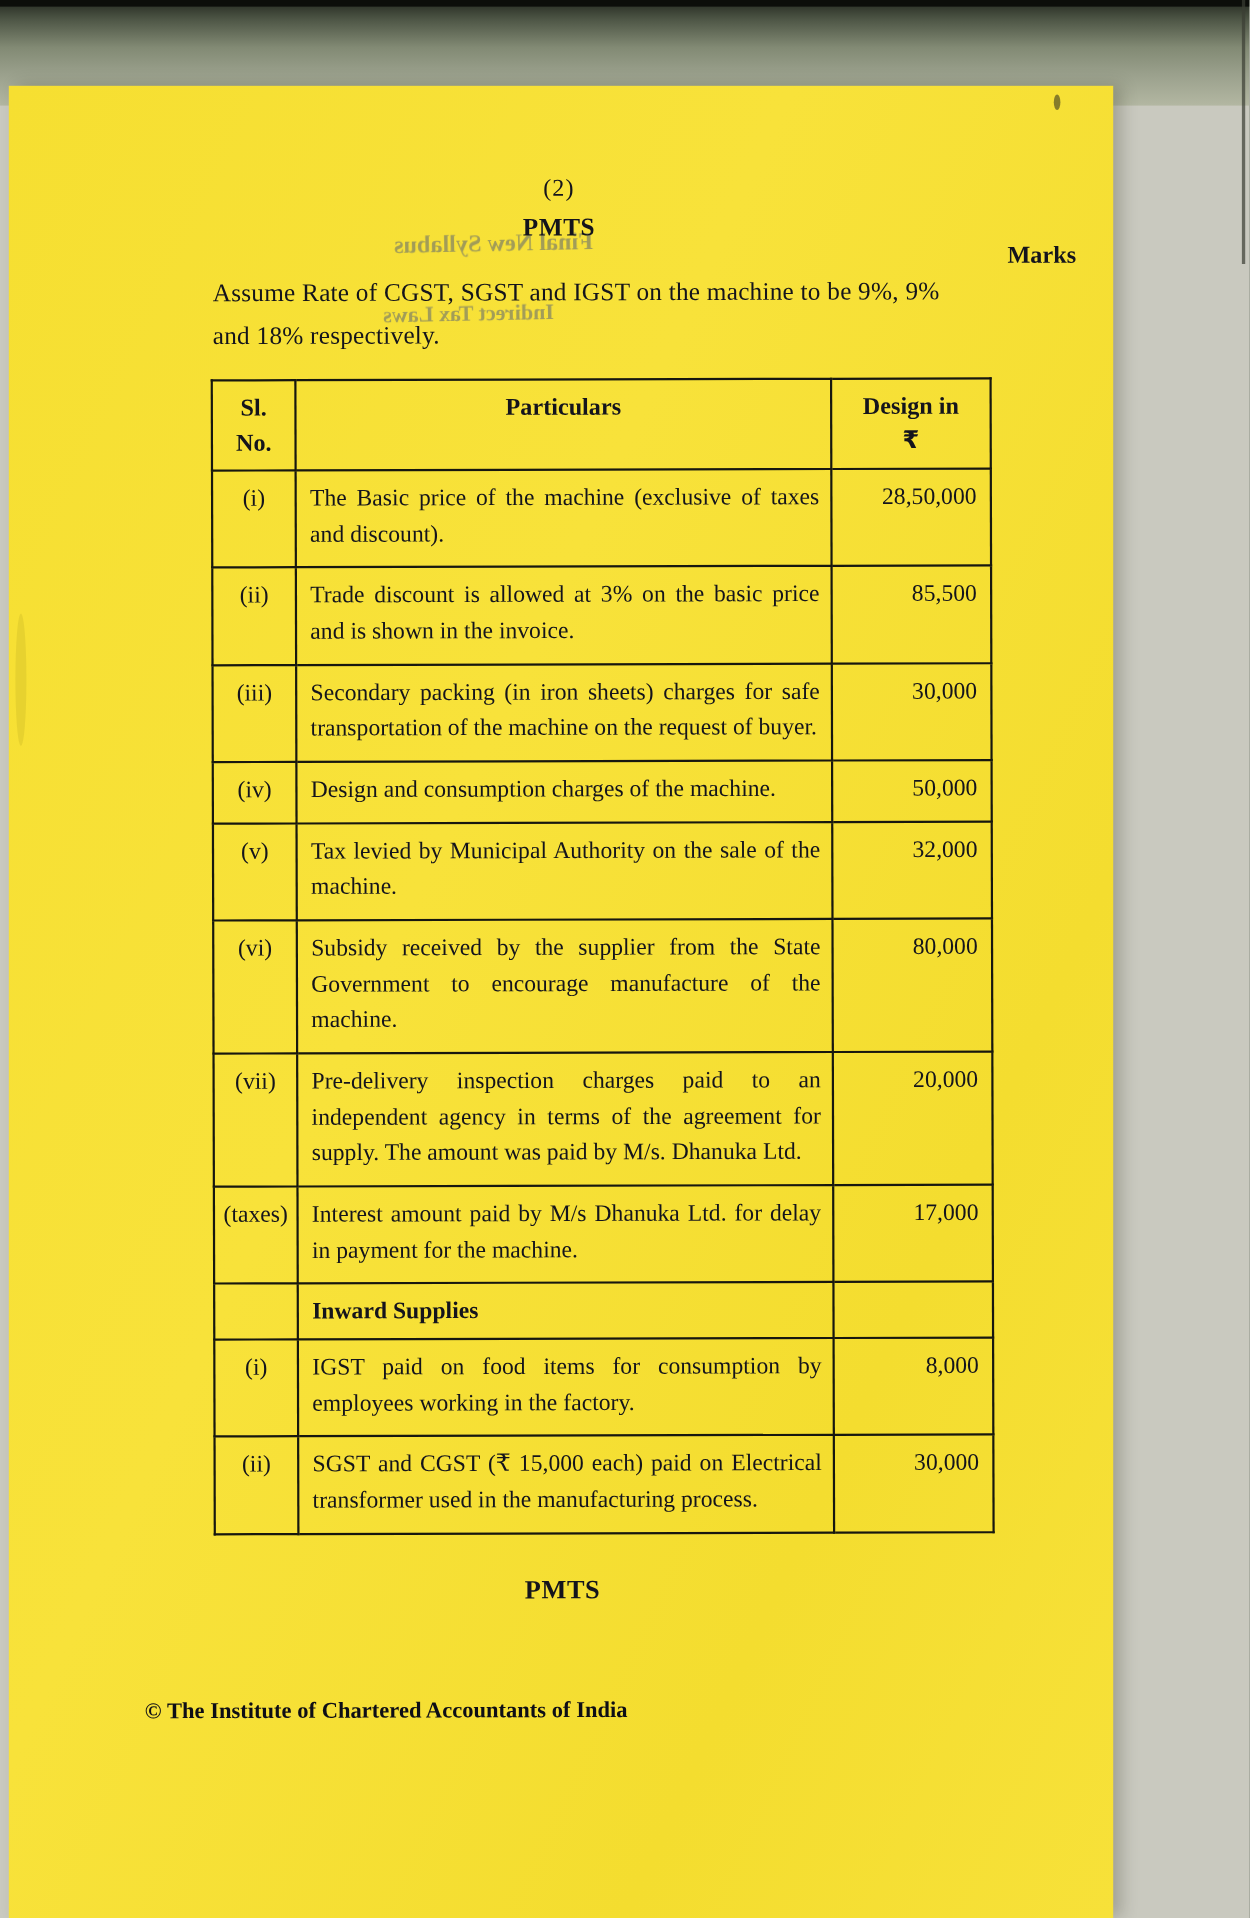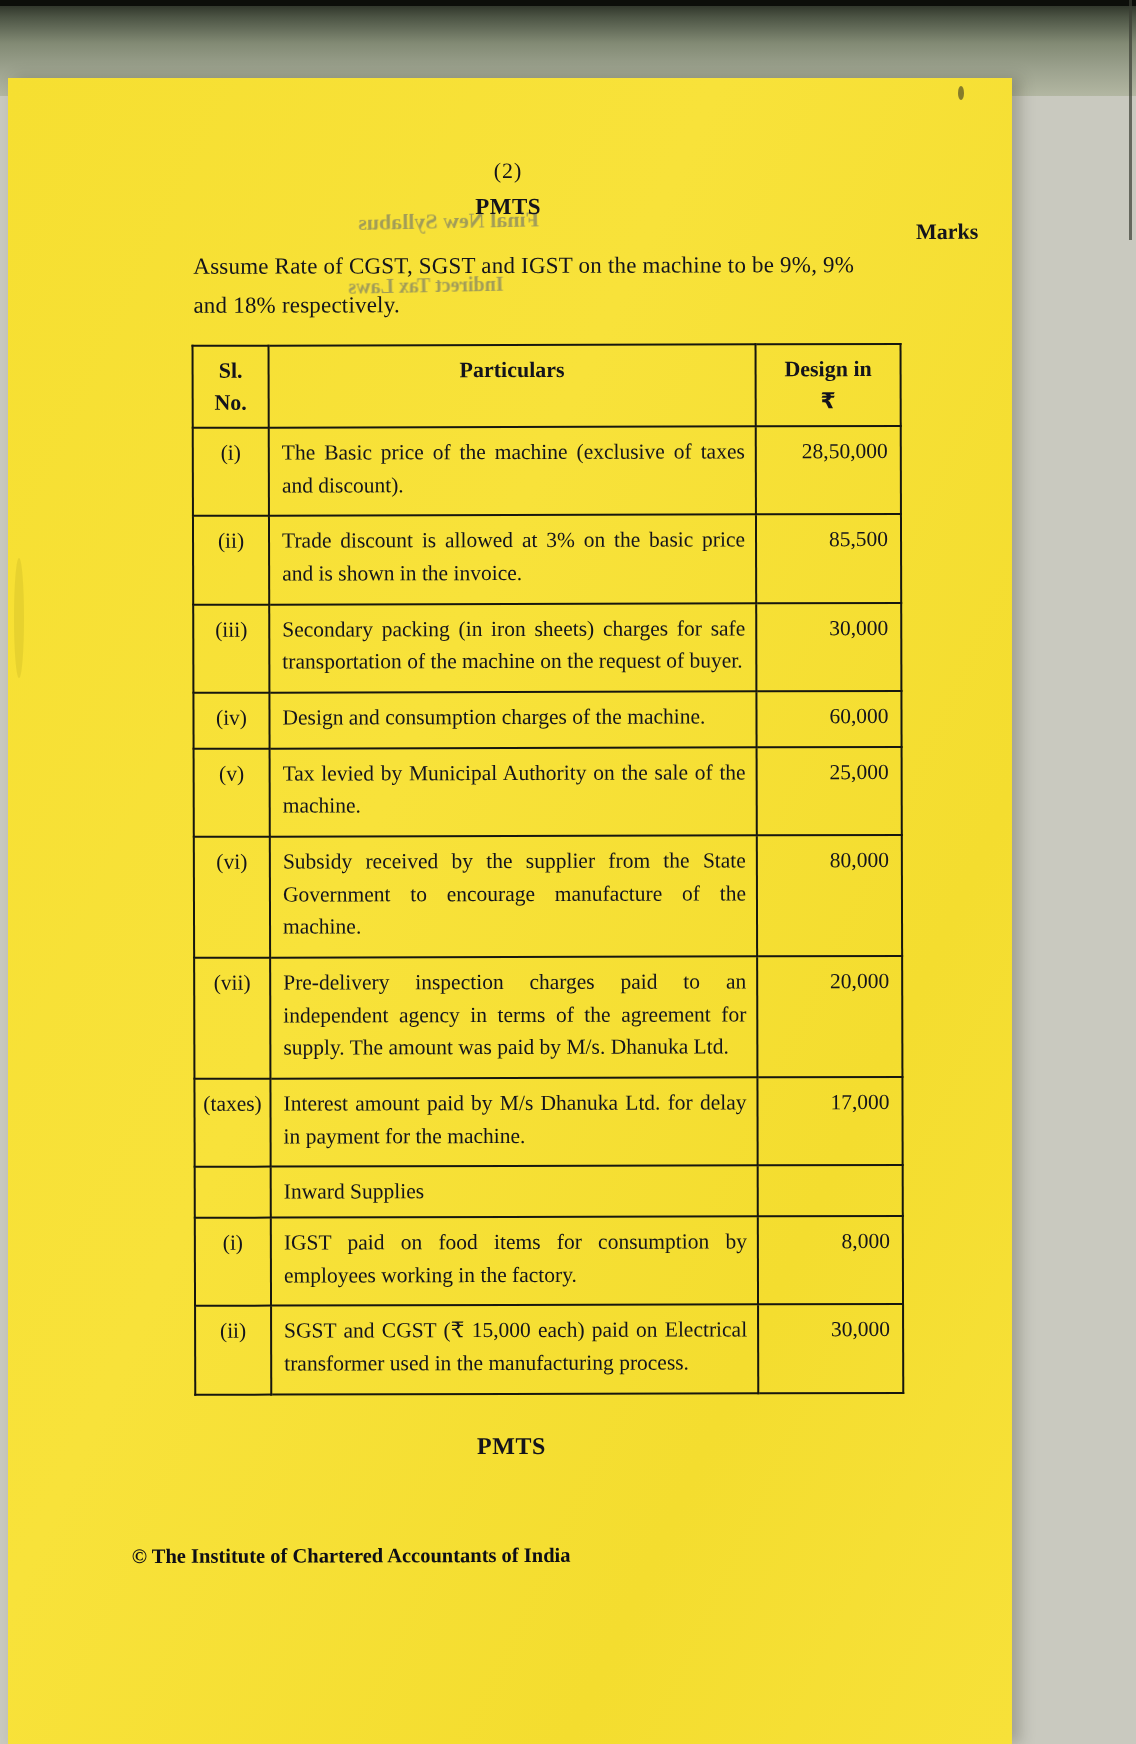--- a/index.html
+++ b/index.html
@@ -42,21 +42,21 @@
   table{border-collapse:collapse;width:708px;table-layout:fixed;}
   table,th,td{border:2px solid #17170f;}
   th{font-size:22px;font-weight:bold;padding:8px 6px;vertical-align:top;line-height:1.45;}
   td{font-size:21.5px;padding:8px 10px 13px 12px;vertical-align:top;line-height:1.52;}
   col.c-sl{width:76px;}
   col.c-part{width:487px;}
   col.c-amt{width:145px;}
   td.sl-cell{text-align:center;padding-left:4px;padding-right:4px;}
   td.particulars-cell{text-align:justify;}
   td.amount-cell{text-align:right;padding-right:12px;}
-  tr.bold-row td{font-weight:normal;padding-bottom:8px;}
+  tr.bold-row td{font-weight:bold;padding-bottom:8px;}
   th .h2line{display:block;}
   .rupee{font-family:"DejaVu Sans",sans-serif;}
   .footer-title{margin-top:38px;text-align:center;font-weight:bold;font-size:24px;letter-spacing:.5px;}
   .copyright{margin:84px 0 0 122px;font-weight:bold;font-size:20.5px;color:#0e0e16;}
   
   .smudge{position:absolute;border-radius:50%;pointer-events:none;}
   .smudge1{left:950px;top:8px;width:6px;height:14px;background:#2a2a20;opacity:.55;}
   .smudge2{left:6px;top:480px;width:10px;height:120px;background:#d8c42a;opacity:.5;}
 </style>
 </head>
@@ -121,26 +121,26 @@
                 <td class="amount-cell">85,500</td>
               </tr>
               <tr>
                 <td class="sl-cell">(iii)</td>
                 <td class="particulars-cell">Secondary packing (in iron sheets) charges for safe transportation of the machine on the request of buyer.</td>
                 <td class="amount-cell">30,000</td>
               </tr>
               <tr>
                 <td class="sl-cell">(iv)</td>
                 <td class="particulars-cell">Design and consumption charges of the machine.</td>
-                <td class="amount-cell">60,000</td>
+                <td class="amount-cell">50,000</td>
               </tr>
               <tr>
                 <td class="sl-cell">(v)</td>
                 <td class="particulars-cell">Tax levied by Municipal Authority on the sale of the machine.</td>
-                <td class="amount-cell">25,000</td>
+                <td class="amount-cell">32,000</td>
               </tr>
               <tr>
                 <td class="sl-cell">(vi)</td>
                 <td class="particulars-cell">Subsidy received by the supplier from the State Government to encourage manufacture of the machine.</td>
                 <td class="amount-cell">80,000</td>
               </tr>
               <tr>
                 <td class="sl-cell">(vii)</td>
                 <td class="particulars-cell">Pre-delivery inspection charges paid to an independent agency in terms of the agreement for supply. The amount was paid by M/s. Dhanuka Ltd.</td>
                 <td class="amount-cell">20,000</td>

